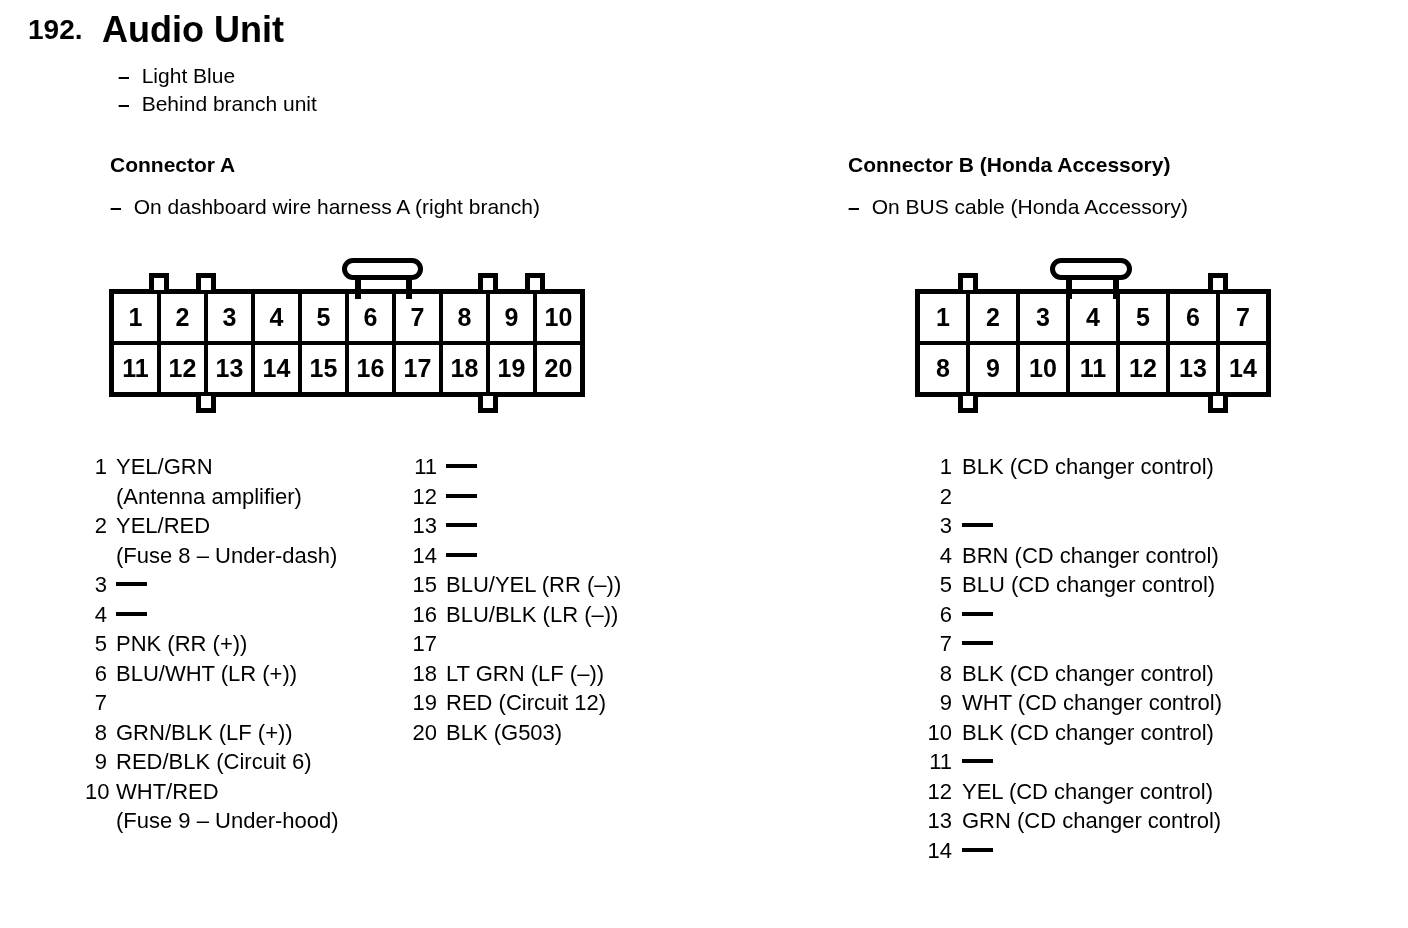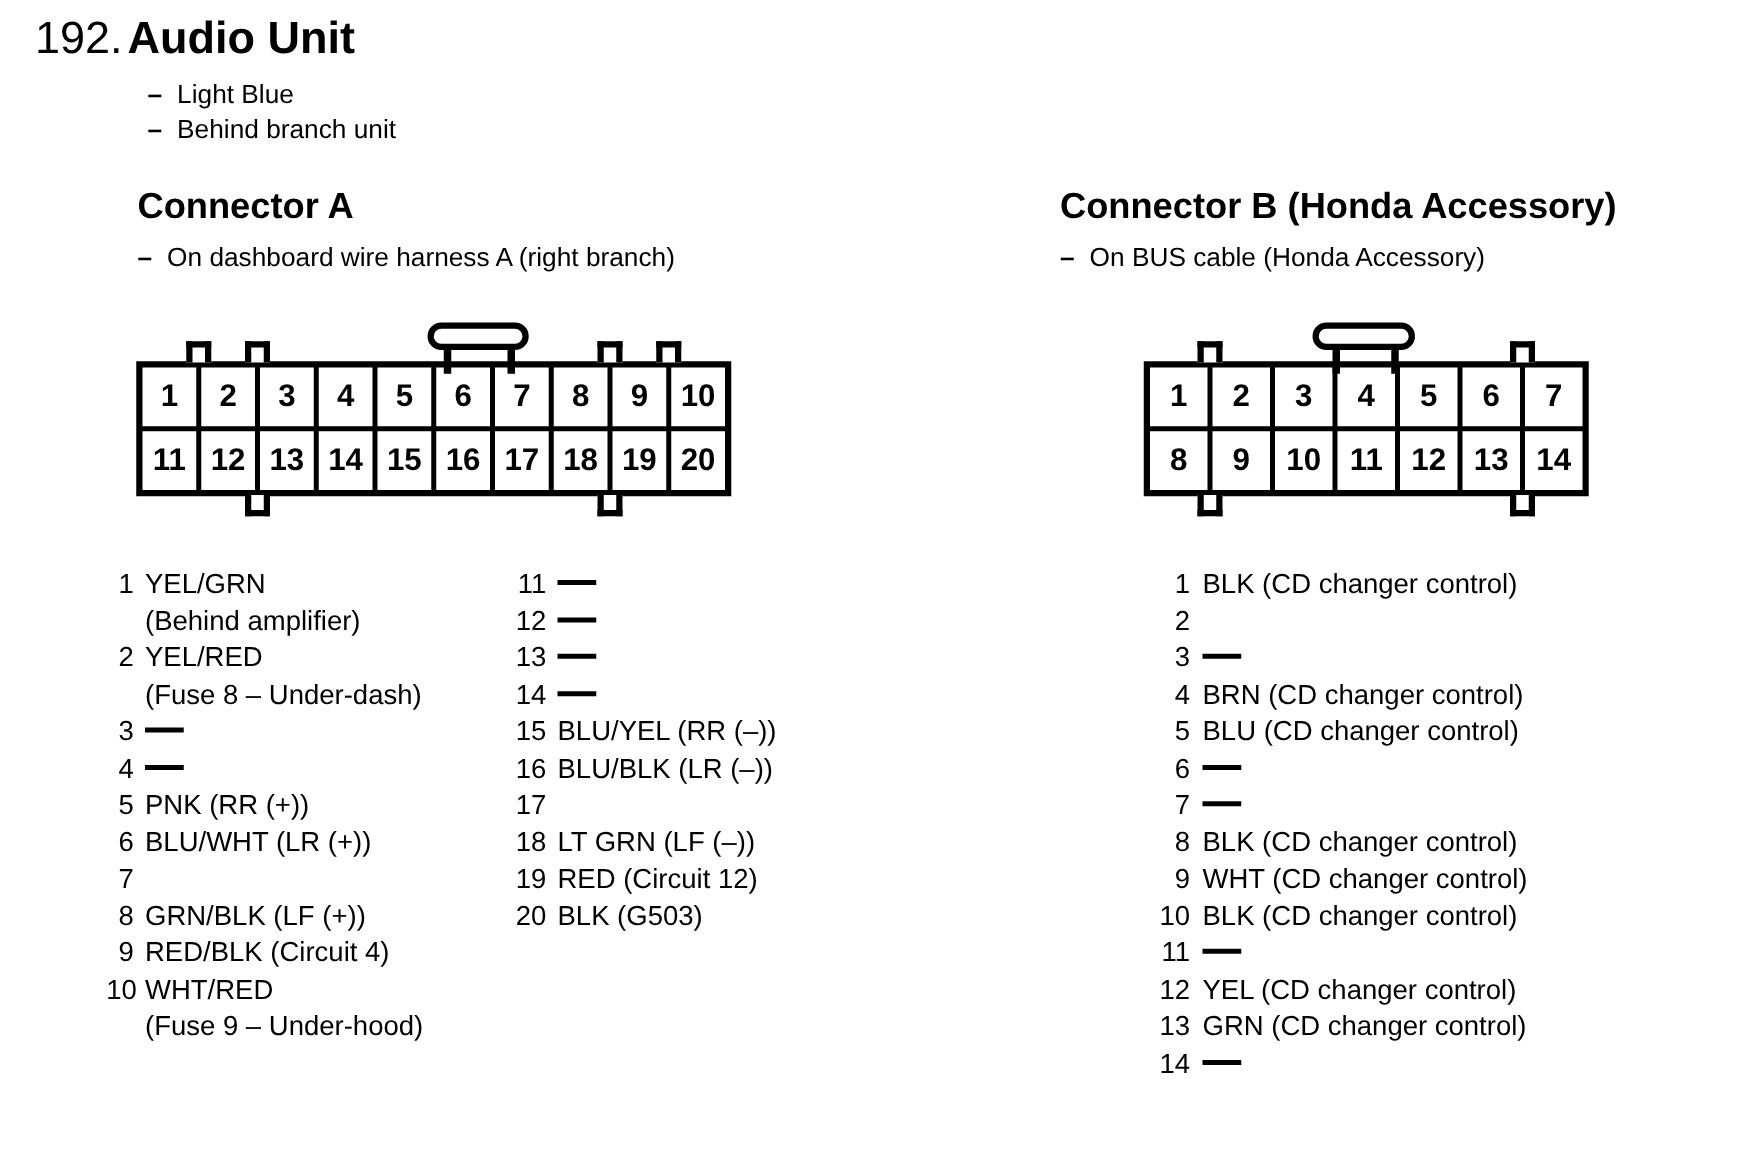--- a/index.html
+++ b/index.html
@@ -4,28 +4,28 @@
 <style>
   * { margin:0; padding:0; box-sizing:border-box; }
   html,body { background:#ffffff; }
   body {
     width:1408px; height:928px; position:relative; overflow:hidden;
     font-family:"Liberation Sans", sans-serif; color:#000;
   }
   .abs { position:absolute; }
 
   
-  .page-num  { left:28px;  top:10px; font-size:36px; font-weight:normal; line-height:40px; }
+  .page-num  { left:28px;  top:10px; font-size:28px; font-weight:bold; line-height:40px; }
   .page-title{ left:102px; top:10px; font-size:36px; font-weight:bold; line-height:40px; }
   .header-notes { left:118px; top:62px; }
   .note-line { display:flex; font-size:21px; line-height:28px; }
   .note-dash { font-weight:bold; margin-right:12px; }
 
   
-  .section-heading { font-size:29px; font-weight:bold; line-height:34px; }
+  .section-heading { font-size:21px; font-weight:bold; line-height:34px; }
   #heading-a { left:110px; top:148px; }
   #heading-b { left:848px; top:148px; }
   .section-sub { display:flex; font-size:21px; line-height:28px; }
   #sub-a { left:110px; top:193px; }
   #sub-b { left:848px; top:193px; }
 
   
   .connector {
     background:#000; padding:5px;
     display:flex; flex-direction:column; gap:4px;
@@ -163,21 +163,21 @@
         <div class="pin-cell">13</div>
         <div class="pin-cell">14</div>
       </div>
     </div>
 
   <div class="abs pin-list" id="list-a-left">
       <div class="pin-line">
         <span class="pin-num">1</span>
         <span class="pin-label">YEL/GRN</span>
       </div>
-      <div class="pin-note">(Behind amplifier)</div>
+      <div class="pin-note">(Antenna amplifier)</div>
       <div class="pin-line">
         <span class="pin-num">2</span>
         <span class="pin-label">YEL/RED</span>
       </div>
       <div class="pin-note">(Fuse 8 – Under-dash)</div>
       <div class="pin-line">
         <span class="pin-num">3</span>
         <span class="pin-label"><span class="nc-dash"></span></span>
       </div>
       <div class="pin-line">
@@ -194,21 +194,21 @@
       </div>
       <div class="pin-line">
         <span class="pin-num">7</span>
       </div>
       <div class="pin-line">
         <span class="pin-num">8</span>
         <span class="pin-label">GRN/BLK (LF (+))</span>
       </div>
       <div class="pin-line">
         <span class="pin-num">9</span>
-        <span class="pin-label">RED/BLK (Circuit 4)</span>
+        <span class="pin-label">RED/BLK (Circuit 6)</span>
       </div>
       <div class="pin-line">
         <span class="pin-num">10</span>
         <span class="pin-label">WHT/RED</span>
       </div>
       <div class="pin-note">(Fuse 9 – Under-hood)</div>
     </div>
   <div class="abs pin-list" id="list-a-right">
       <div class="pin-line">
         <span class="pin-num">11</span>

